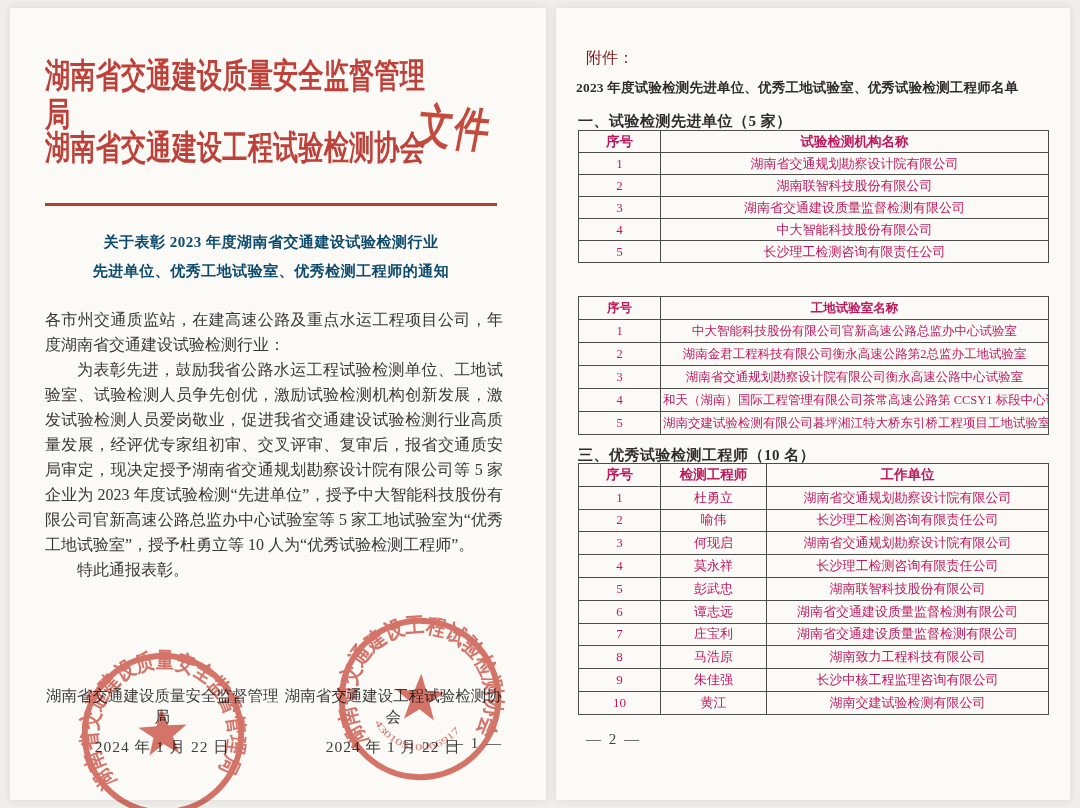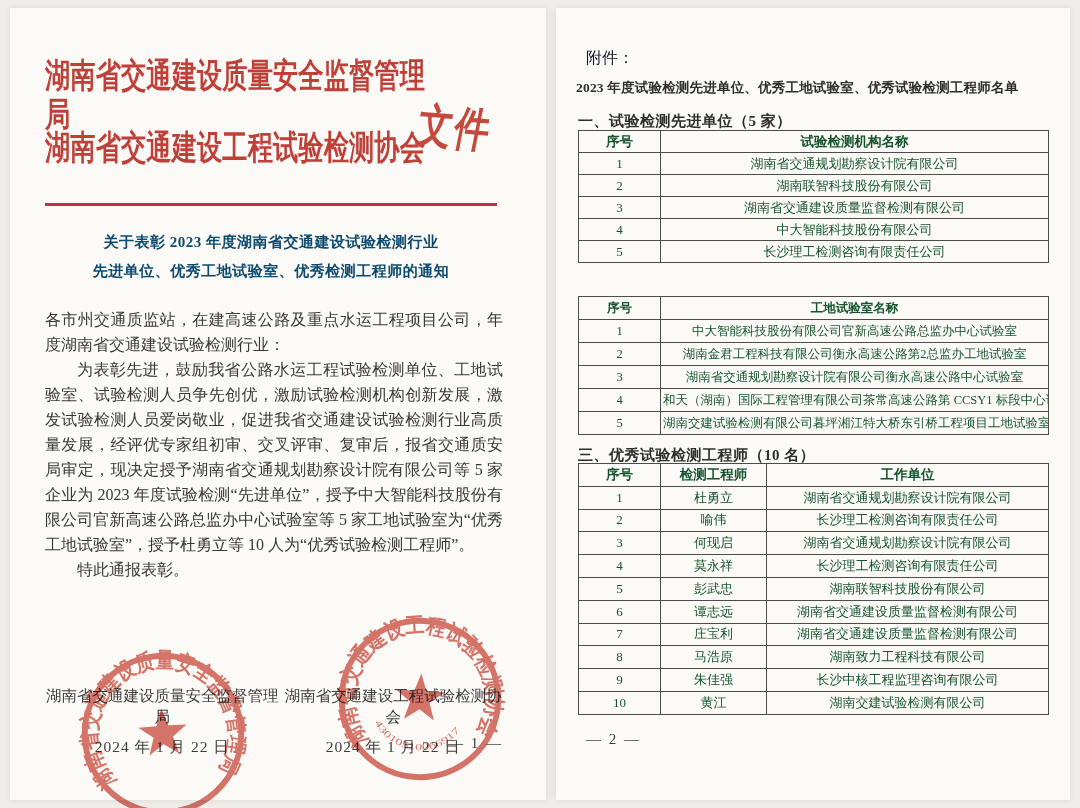--- a/index.html
+++ b/index.html
@@ -68,35 +68,35 @@
     font-size:15px;letter-spacing:2px;color:#3d3d3d;white-space:nowrap;
   }
   .stamp{
     position:absolute;width:170px;height:170px;
     opacity:.8;mix-blend-mode:multiply;pointer-events:none;
   }
   #stamp1{left:68px;top:641px;transform:rotate(-4deg);}
   #stamp2{left:325px;top:606px;transform:rotate(3deg);}
 
   
-  .p2-attach-label{position:absolute;left:30px;top:40px;font-size:16px;color:#0f172a;}
+  .p2-attach-label{position:absolute;left:30px;top:40px;font-size:16px;color:#7f1d1d;}
   .p2-title{
     position:absolute;left:20px;top:71px;width:475px;
     text-align:left;font-size:13.5px;font-weight:bold;color:#2e2e2e;
     letter-spacing:.2px;white-space:nowrap;
   }
   .sec-heading{
     position:absolute;left:22px;
     font-size:15px;font-weight:bold;color:#2e2e2e;letter-spacing:.5px;text-align:center;
   }
   #sec1-h{top:104px;} #sec2-h{top:272px;} #sec3-h{top:438px;}
   table.t{
     position:absolute;left:22px;width:471px;
     border-collapse:collapse;table-layout:fixed;
-    font-size:13px;color:#14532d;
+    font-size:13px;color:#be185d;
   }
   #table1{top:122px;} #table2{top:288px;} #table3{top:455px;}
   table.t th,table.t td{
     border:1.2px solid #4c4c4c;text-align:center;vertical-align:middle;
     padding:0 2px;font-weight:normal;
     overflow:hidden;white-space:nowrap;
   }
   table.t th{font-weight:bold;font-size:13.5px;}
   #table1 th,#table1 td{height:21px;}
   #table2 th,#table2 td{height:22px;font-size:12.5px;}

